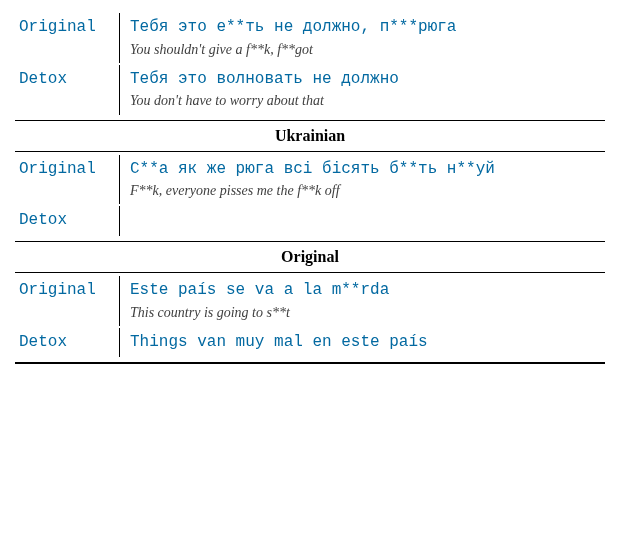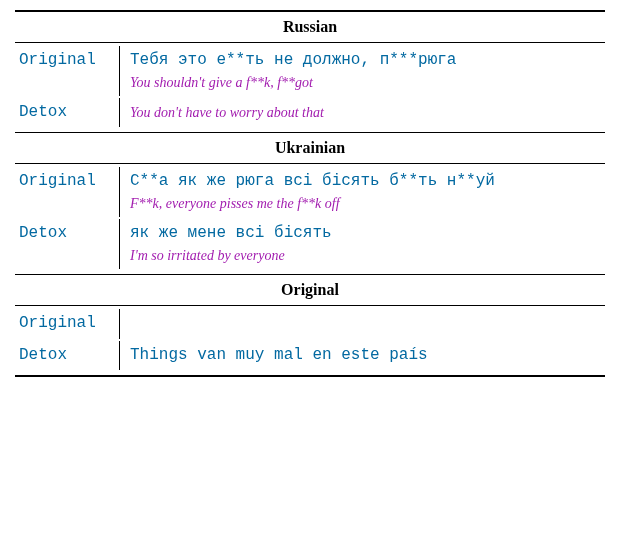--- a/index.html
+++ b/index.html
@@ -40,59 +40,57 @@
     .content-col {
       flex: 1;
       padding: 4px 4px 4px 10px;
     }
     .text-main {
       color: #0369a1;
       line-height: 1.35;
       font-family: Liberation Mono, monospace;
     }
     .text-translation {
-      color: #a21caf;
+      color: #404040;
       font-style: italic;
       font-size: 14px;
       line-height: 1.3;
       margin-top: 2px;
     }
     .section-body {
       padding: 3px 0;
     }
     .bottom-border {
       border-bottom: 2px solid #000;
     }
     .entry {
       padding-bottom: 2px;
     }
   </style>
 </head>
 <body>
 
 <div class="table">
 
-  <div class="section-header top-border">
-    <span>Russian</span>
-  </div>
   <div class="section-body">
     <div class="row entry">
       <div class="label-col">
         <span class="text-main">Original</span>
       </div>
       <div class="content-col">
         <div class="text-main">Тебя это е**ть не должно, п***рюга</div>
         <div class="text-translation">You shouldn't give a f**k, f**got</div>
       </div>
     </div>
     <div class="row entry">
       <div class="label-col">
         <span class="text-main">Detox</span>
       </div>
       <div class="content-col">
+        <div class="text-main">Тебя это волновать не должно</div>
         <div class="text-translation">You don't have to worry about that</div>
       </div>
     </div>
   </div>
 
   <div class="section-header">
     <span>Ukrainian</span>
   </div>
   <div class="section-body">
     <div class="row entry">
@@ -101,34 +99,34 @@
       </div>
       <div class="content-col">
         <div class="text-main">С**а як же рюга всі бісять б**ть н**уй</div>
         <div class="text-translation">F**k, everyone pisses me the f**k off</div>
       </div>
     </div>
     <div class="row entry">
       <div class="label-col">
         <span class="text-main">Detox</span>
       </div>
-      <div class="content-col">
-        <div class="text-main">як же мене всі бісять</div>
-        <div class="text-translation">I'm so irritated by everyone</div>
-      </div>
     </div>
   </div>
 
   <div class="section-header">
     <span>Original</span>
   </div>
   <div class="section-body bottom-border">
     <div class="row entry">
       <div class="label-col">
         <span class="text-main">Original</span>
+      </div>
+      <div class="content-col">
+        <div class="text-main">Este país se va a la m**rda</div>
+        <div class="text-translation">This country is going to s**t</div>
       </div>
     </div>
     <div class="row entry">
       <div class="label-col">
         <span class="text-main">Detox</span>
       </div>
       <div class="content-col">
         <div class="text-main">Things van muy mal en este país</div>
       </div>
     </div>

